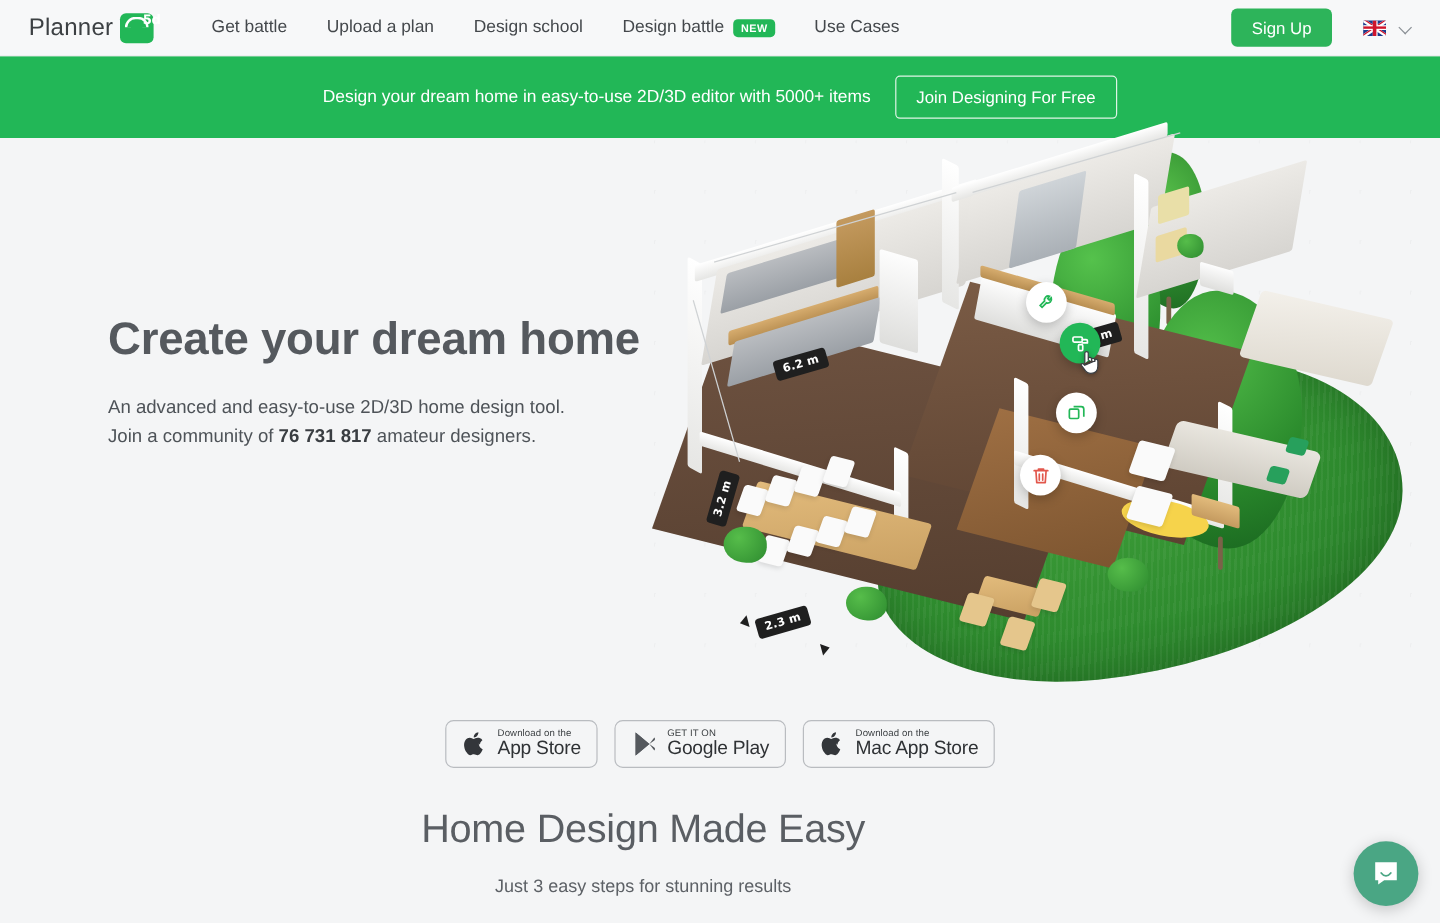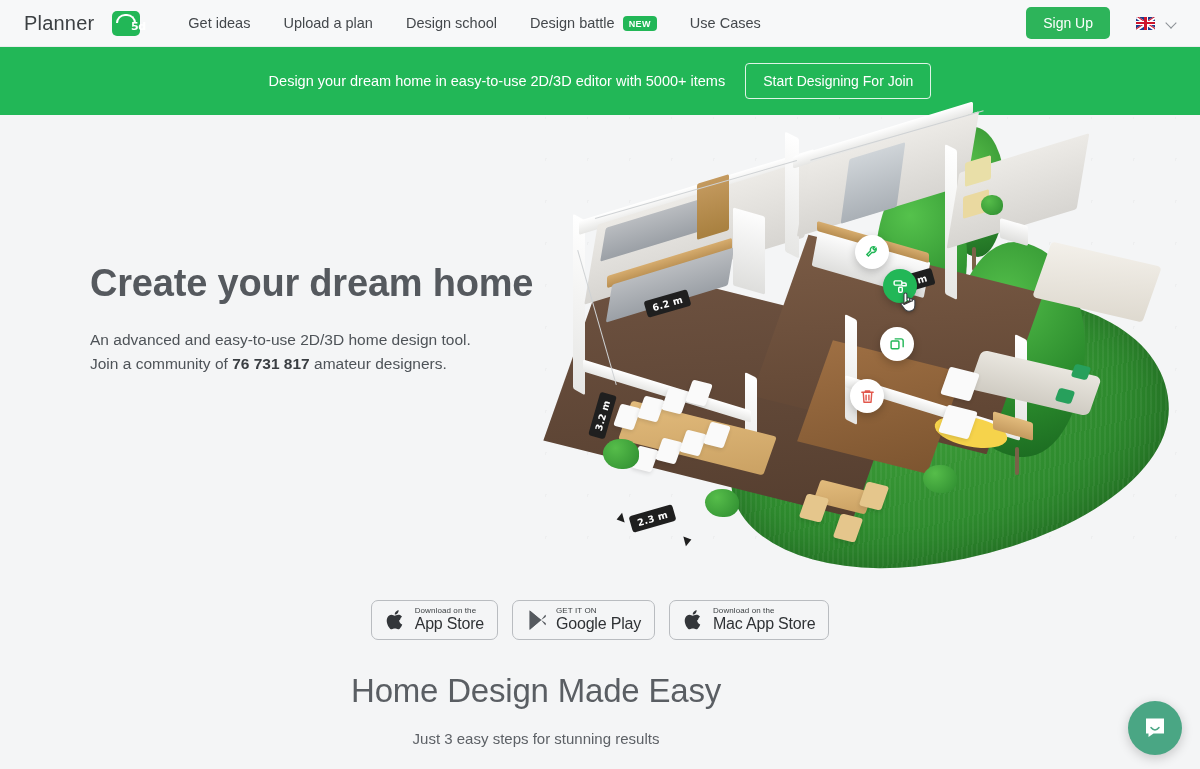--- a/index.html
+++ b/index.html
@@ -15,23 +15,23 @@
   .header {
     position: absolute; top: 0; left: 0;
     width: 1200px; height: 47px;
     background: #f7f8f9;
     display: flex; align-items: center;
     border-bottom: 1px solid #ebecee;
   }
   .logo { display: flex; align-items: center; margin-left: 24px; cursor: pointer; }
   .logo-word { font-size: 20px; color: #3c4043; letter-spacing: .2px; font-weight: 400; }
   .logo-mark {
-    width: 28px; height: 25px; margin-left: 18px;
+    width: 28px; height: 25px; margin-left: 6px;
     background: #22b757; border-radius: 5px;
-    position: relative; display: flex; align-items: flex-end; justify-content: center; padding-left: 24px;
+    position: relative; display: flex; justify-content: center; padding-left: 24px;
   }
   .logo-mark .roof {
     position: absolute; top: 3px; left: 4px; width: 20px; height: 9px;
     border-top: 2px solid #fff; border-left: 2px solid #fff; border-right: 2px solid #fff;
     border-radius: 9px 9px 0 0; border-bottom: none;
   }
   .logo-mark .fivedee {
     font-size: 11px; color: #fff; font-weight: 700; line-height: 1;
     margin-bottom: 4px; letter-spacing: -.3px; font-family: "DejaVu Sans", sans-serif;
   }
@@ -254,21 +254,21 @@
     <div class="logo">
       <span class="logo-word">Planner</span>
       <span class="logo-mark">
         <span class="roof"></span>
         <span class="fivedee">5d</span>
       </span>
     </div>
 
     <nav class="nav">
       <div class="nav-item">
-        <span>Get ideas</span>
+        <span>Get battle</span>
       </div>
       <div class="nav-item">
         <span>Upload a plan</span>
       </div>
       <div class="nav-item">
         <span>Design school</span>
       </div>
       <div class="nav-item">
         <span>Design battle</span>
         <span class="badge-new">NEW</span>
@@ -291,21 +291,21 @@
             <i class="hr"></i>
             <i class="vr"></i>
         </span>
         <span class="chev"></span>
       </div>
     </div>
   </div>
 
   <div class="banner">
     <span class="banner-text">Design your dream home in easy-to-use 2D/3D editor with 5000+ items</span>
-    <button class="banner-btn">Start Designing For Join</button>
+    <button class="banner-btn">Join Designing For Free</button>
   </div>
 
   <div class="hero">
 
     <div class="hero-copy">
       <h1 class="hero-title">Create your dream home</h1>
       <div class="hero-sub">
         <div>An advanced and easy-to-use 2D/3D home design tool.</div>
         <div>
           <span>Join a community of </span><b>76 731 817</b><span> amateur designers.</span>

